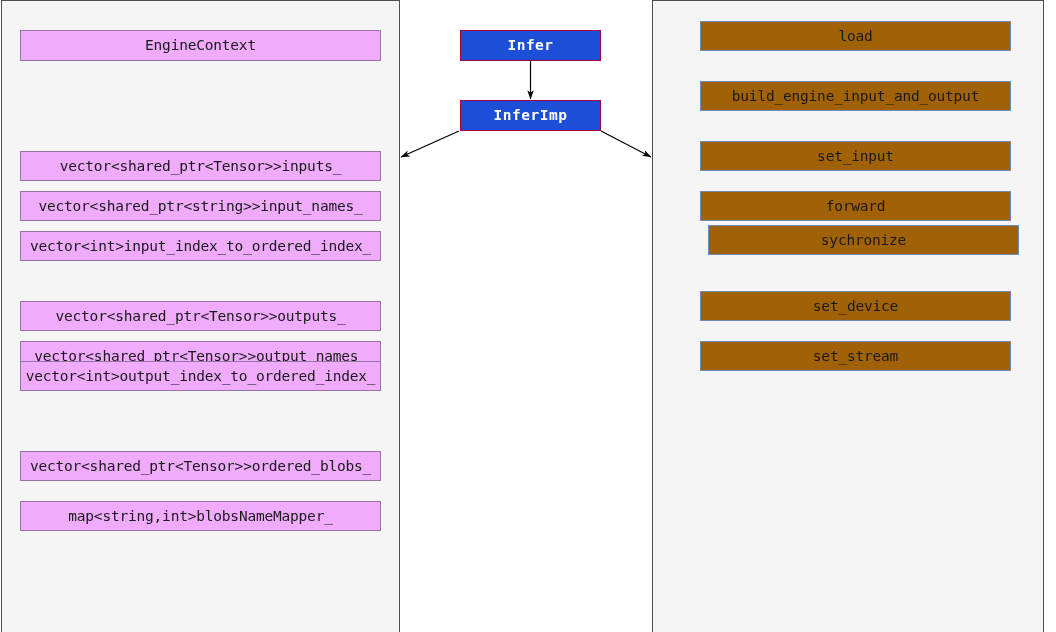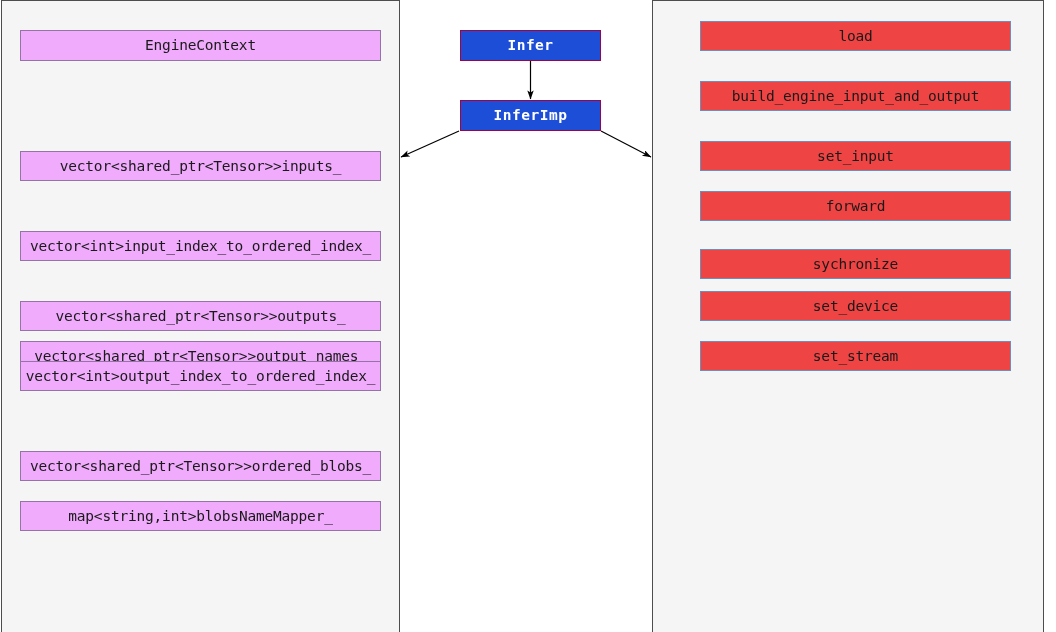--- a/index.html
+++ b/index.html
@@ -54,21 +54,21 @@
     white-space: nowrap;
     overflow: hidden;
   }
 
   .node-purple {
     background: #f0abfc;
     border: 1px solid #9673a6;
     color: #1a1a1a;
   }
   .node-blue {
-    background: #ef4444;
+    background: #a16207;
     border: 1px solid #6c8ebf;
     color: #1a1a1a;
   }
   .node-magenta {
     background: #1d4ed8;
     border: 1px solid #a50040;
     color: #ffffff;
     font-weight: bold;
     letter-spacing: 0.5px;
   }
@@ -107,20 +107,21 @@
 
 <div class="diagram">
 
   <div class="panel panel-left"></div>
   <div class="panel panel-right"></div>
 
   <div class="node node-purple attr" style="top:30px;height:31px;">EngineContext</div>
 
   <div class="node node-purple attr" style="top:151px;">vector&lt;shared_ptr&lt;Tensor&gt;&gt;inputs_</div>
 
+  <div class="node node-purple attr" style="top:191px;">vector&lt;shared_ptr&lt;string&gt;&gt;input_names_</div>
 
   <div class="node node-purple attr" style="top:231px;">vector&lt;int&gt;input_index_to_ordered_index_</div>
 
   <div class="node node-purple attr" style="top:341px;">vector&lt;shared_ptr&lt;Tensor&gt;&gt;output_names_</div>
 
   <div class="node node-purple attr" style="top:301px;">vector&lt;shared_ptr&lt;Tensor&gt;&gt;outputs_</div>
 
   <div class="node node-purple attr" style="top:361px;">vector&lt;int&gt;output_index_to_ordered_index_</div>
 
   <div class="node node-purple attr" style="top:451px;">vector&lt;shared_ptr&lt;Tensor&gt;&gt;ordered_blobs_</div>
@@ -133,21 +134,21 @@
   <div class="node node-magenta cls" style="top:100px;">InferImp</div>
 
   <div class="node node-blue meth" style="top:21px;">load</div>
 
   <div class="node node-blue meth" style="top:81px;">build_engine_input_and_output</div>
 
   <div class="node node-blue meth" style="top:141px;">set_input</div>
 
   <div class="node node-blue meth" style="top:191px;">forward</div>
 
-  <div class="node node-blue meth" style="top:249px;">sychronize</div>
+  <div class="node node-blue meth" style="top:225px;margin-left:8px;">sychronize</div>
 
   <div class="node node-blue meth" style="top:341px;">set_stream</div>
 
   <div class="node node-blue meth" style="top:291px;">set_device</div>
 
   <svg class="edges" viewBox="0 0 1056 632">
     <defs>
       <marker id="arrowhead" markerWidth="10" markerHeight="10" refX="8.6" refY="3.2" orient="auto" markerUnits="userSpaceOnUse">
         <path d="M0,0 L9,3.2 L0,6.4 L2.2,3.2 Z" fill="#000000"></path>
       </marker>

